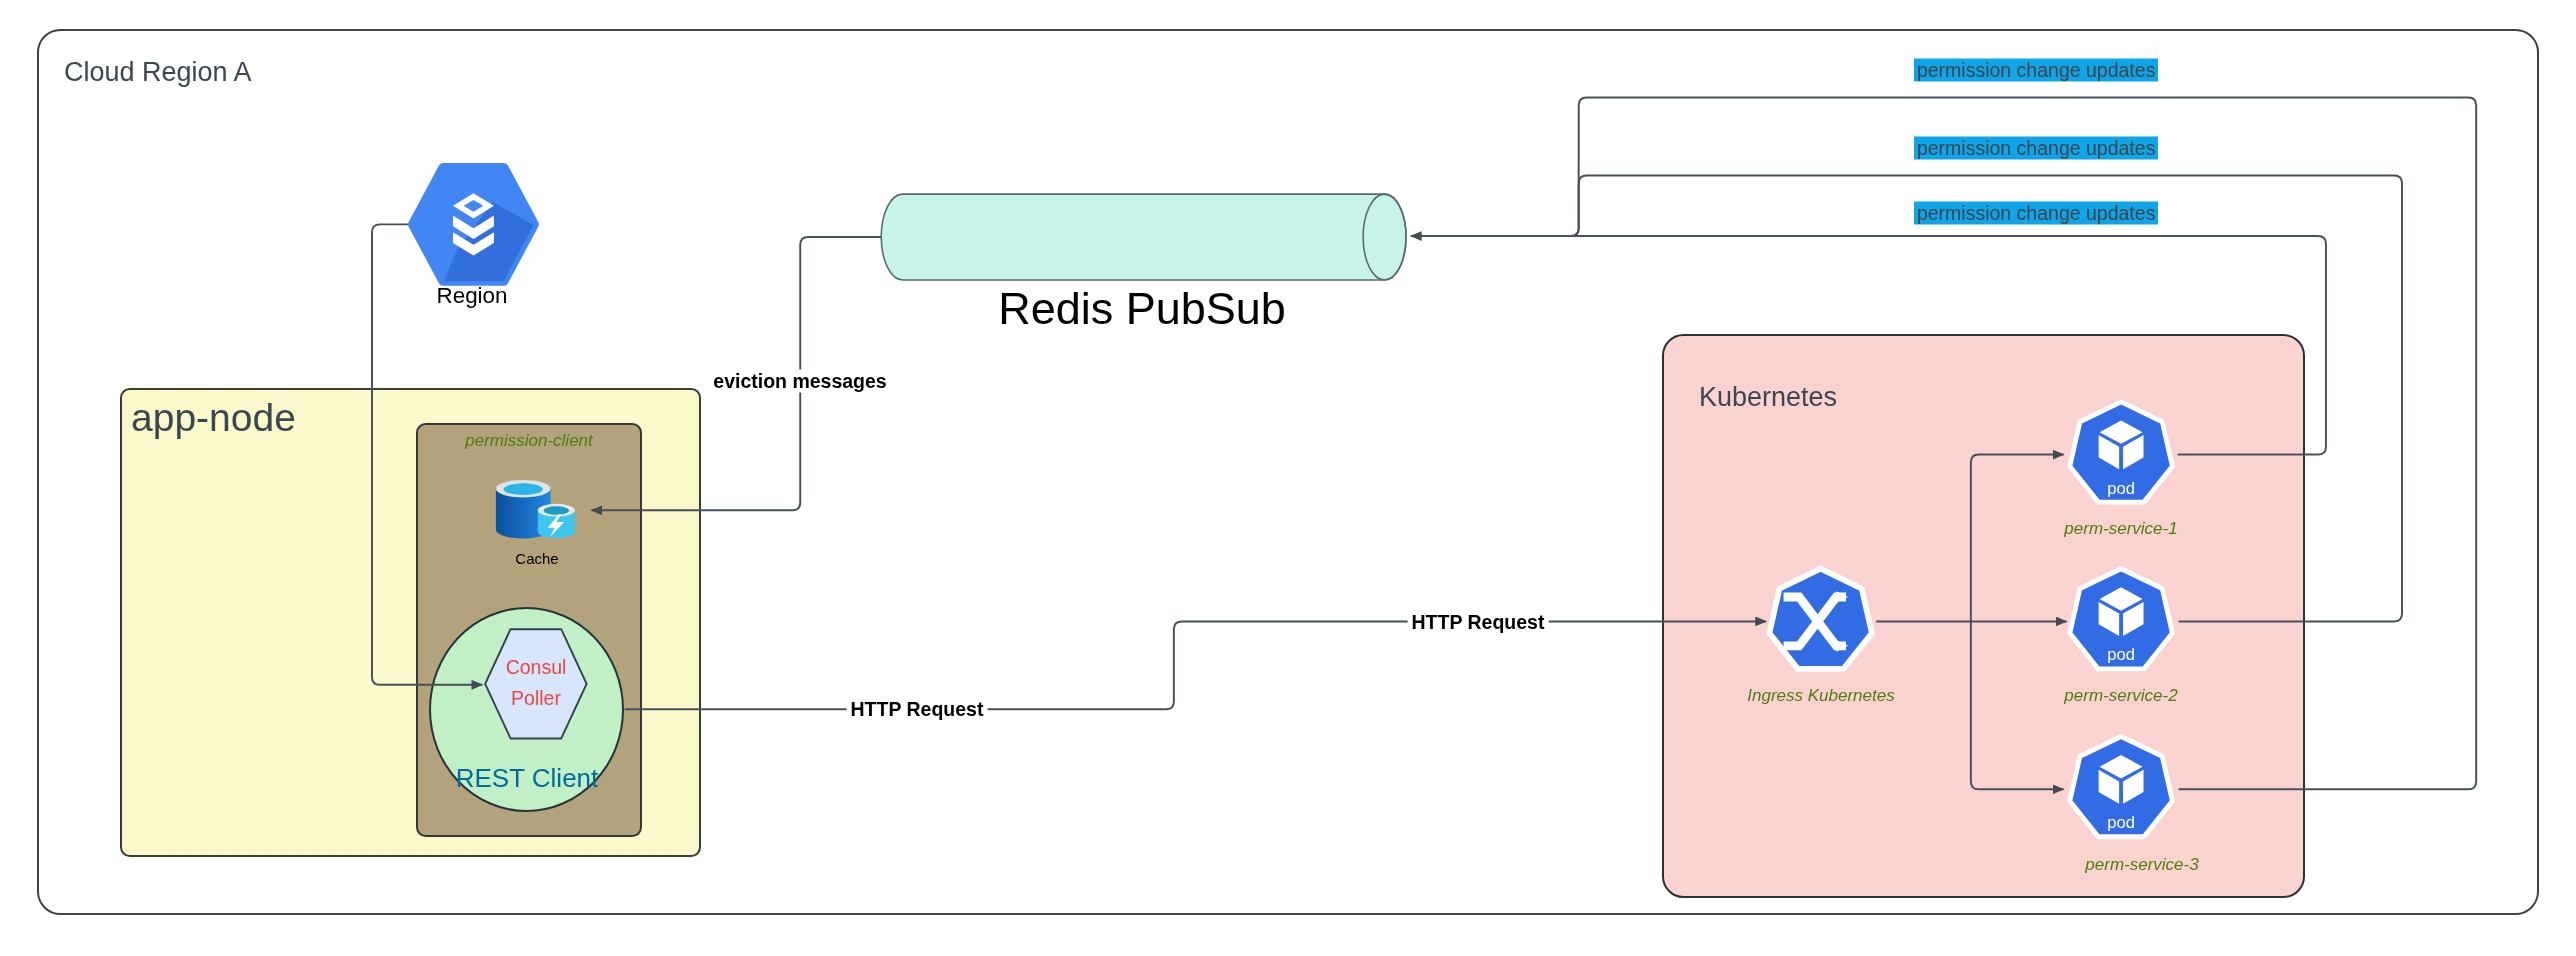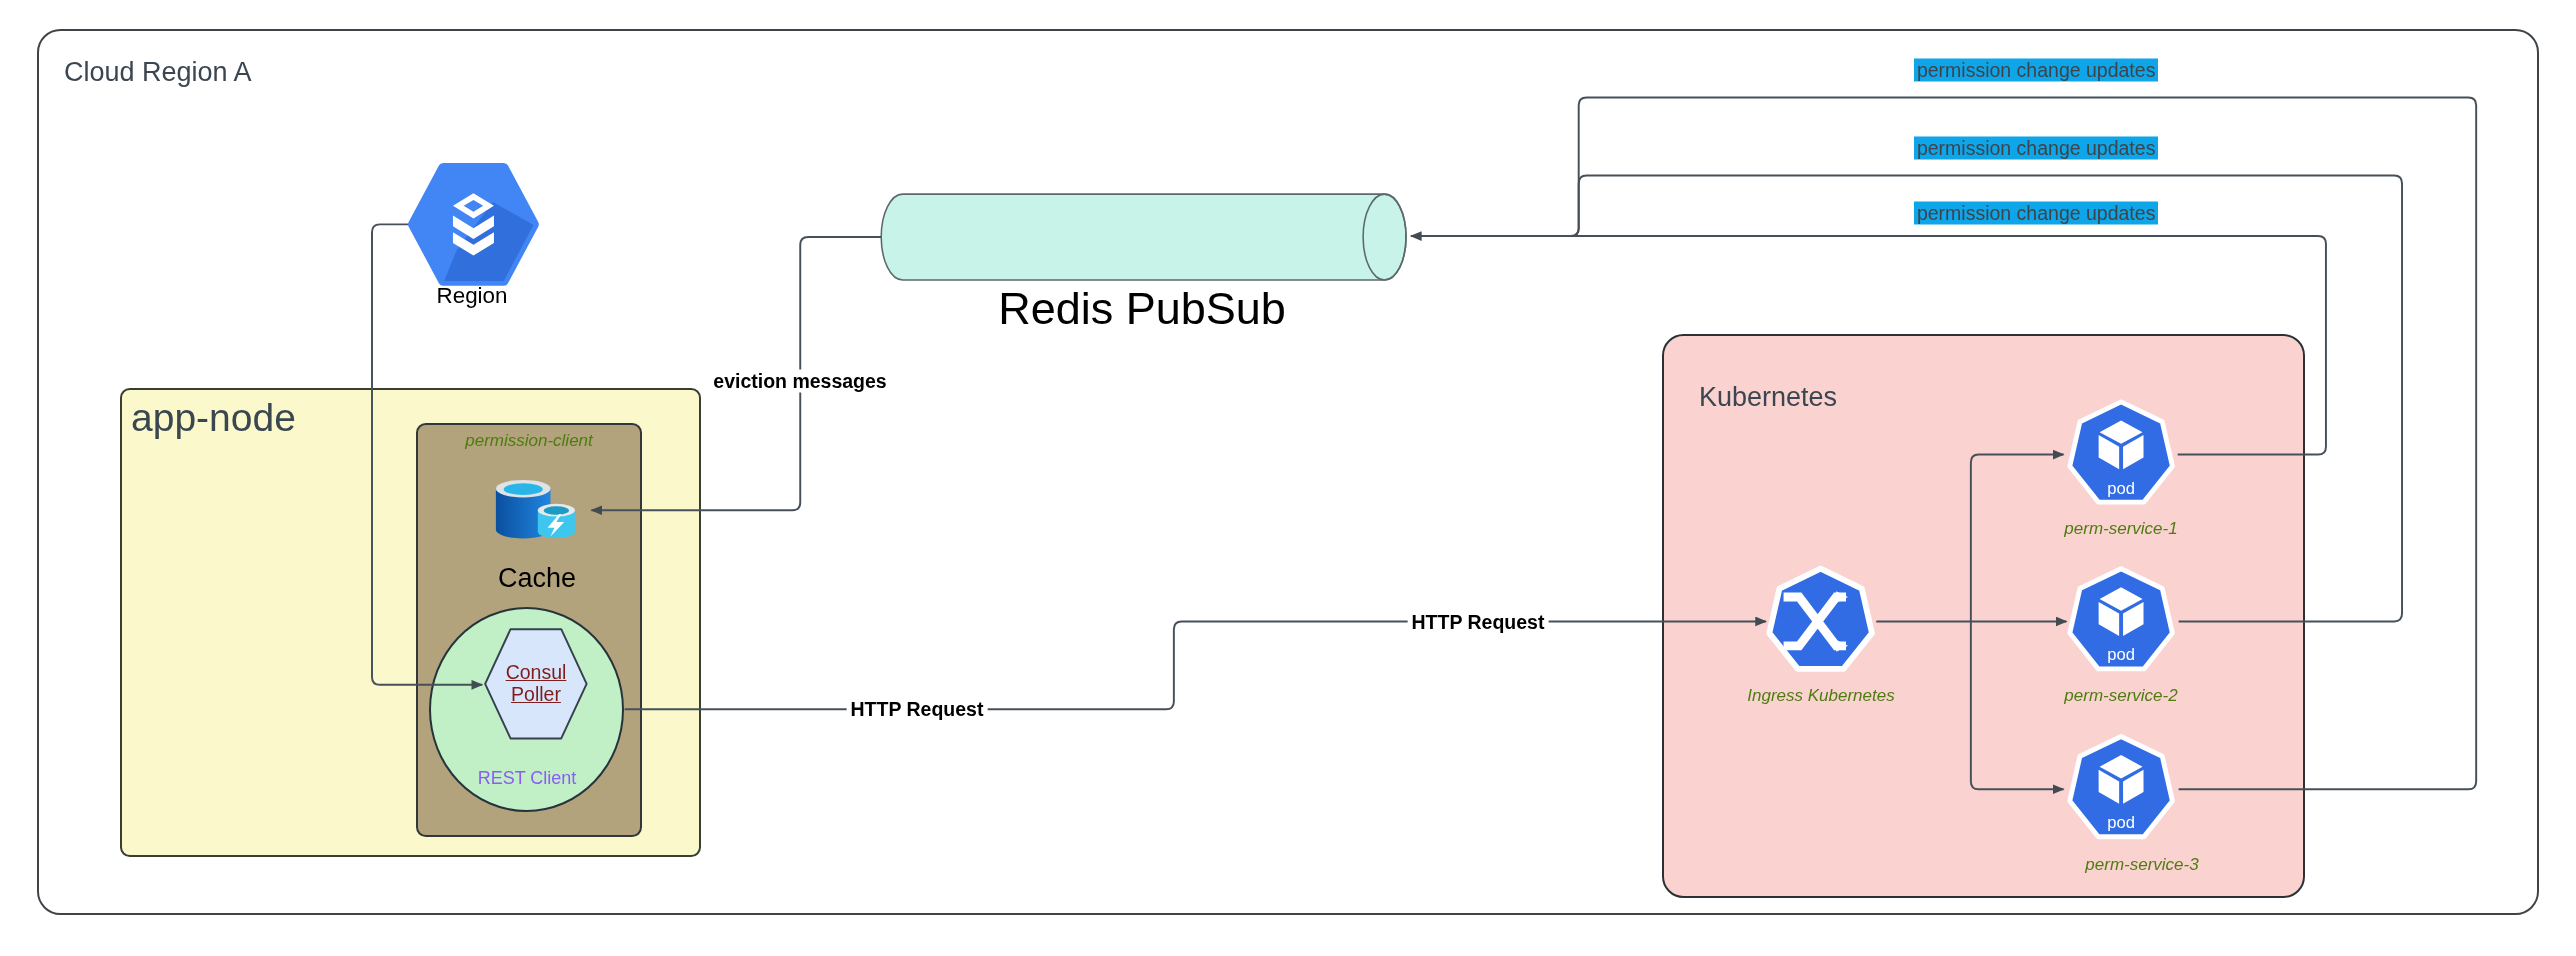--- a/index.html
+++ b/index.html
@@ -11,22 +11,22 @@
   .permclient{background:#b2a37c;border:2px solid #32373b;border-radius:9.8px;}
   .k8s{background:#fad3d0;border:2px solid #2b3135;border-radius:21.5px;}
   .restclient{background:#c1f0c7;border:2.9px solid #27333b;border-radius:50%;}
   .lbl{position:absolute;white-space:nowrap;}
   .lbl.center{transform:translate(-50%,-50%);text-align:center;}
   .t-region{font-size:27px;color:#3b4651;}
   .t-big{font-size:39px;color:#3a4750;}
   .t-node{font-size:17px;color:#4d7c0f;font-style:italic;}
   .t-redis{font-size:45px;color:#000000;}
   .t-icon{font-size:21.5px;color:#000000;}
-  .t-poller{font-size:19.5px;color:#7f1d1d;white-space:normal;width:92px;line-height:22px;text-decoration:underline;}
-  .t-rest{font-size:18px;color:#8b5cf6;}
+  .t-poller{font-size:19.5px;color:#ef4444;white-space:normal;width:92px;line-height:31px;}
+  .t-rest{font-size:26px;color:#0369a1;}
   .edge-label{position:absolute;font-size:19.5px;font-weight:bold;color:#000000;
               background:#ffffff;padding:0 3.9px;transform:translate(-50%,-50%);white-space:nowrap;}
   .update-label{position:absolute;font-size:19.5px;font-weight:400;color:#3f4449;
                 transform:translate(0,-50%);white-space:nowrap;background:#0ea5e9;padding:0 2.9px;}
   svg#wires{position:absolute;left:0;top:0;z-index:5;pointer-events:none;}
   .overlay-text{z-index:6;}
 </style>
 </head>
 <body>
 
@@ -147,21 +147,21 @@
   <div class="lbl t-region overlay-text" style="left:64px;top:57px;">Cloud Region A</div>
 
   <div class="lbl t-big overlay-text" style="left:131px;top:396px;">app-node</div>
 
   <div class="lbl t-node overlay-text center" style="left:529px;top:441px;">permission-client</div>
 
   <div class="lbl t-icon overlay-text center" style="left:472px;top:296px;font-size:22.4px;">Region</div>
 
   <div class="lbl t-redis overlay-text center" style="left:1142px;top:309px;">Redis PubSub</div>
 
-  <div class="lbl t-icon overlay-text center" style="left:537px;top:558px;font-size:27px;margin-top:20px;">Cache</div>
+  <div class="lbl t-icon overlay-text center" style="left:537px;top:558px;font-size:15px;">Cache</div>
 
   <div class="lbl t-poller overlay-text center" style="left:536px;top:683px;text-align:center;">Consul Poller</div>
 
   <div class="lbl t-rest overlay-text center" style="left:527px;top:778px;">REST Client</div>
 
   <div class="lbl t-region overlay-text" style="left:1699px;top:382px;">Kubernetes</div>
 
   <div class="lbl t-node overlay-text center" style="left:1821px;top:696px;">Ingress Kubernetes</div>
 
   <div class="lbl t-node overlay-text center" style="left:2121px;top:529px;">perm-service-1</div>

